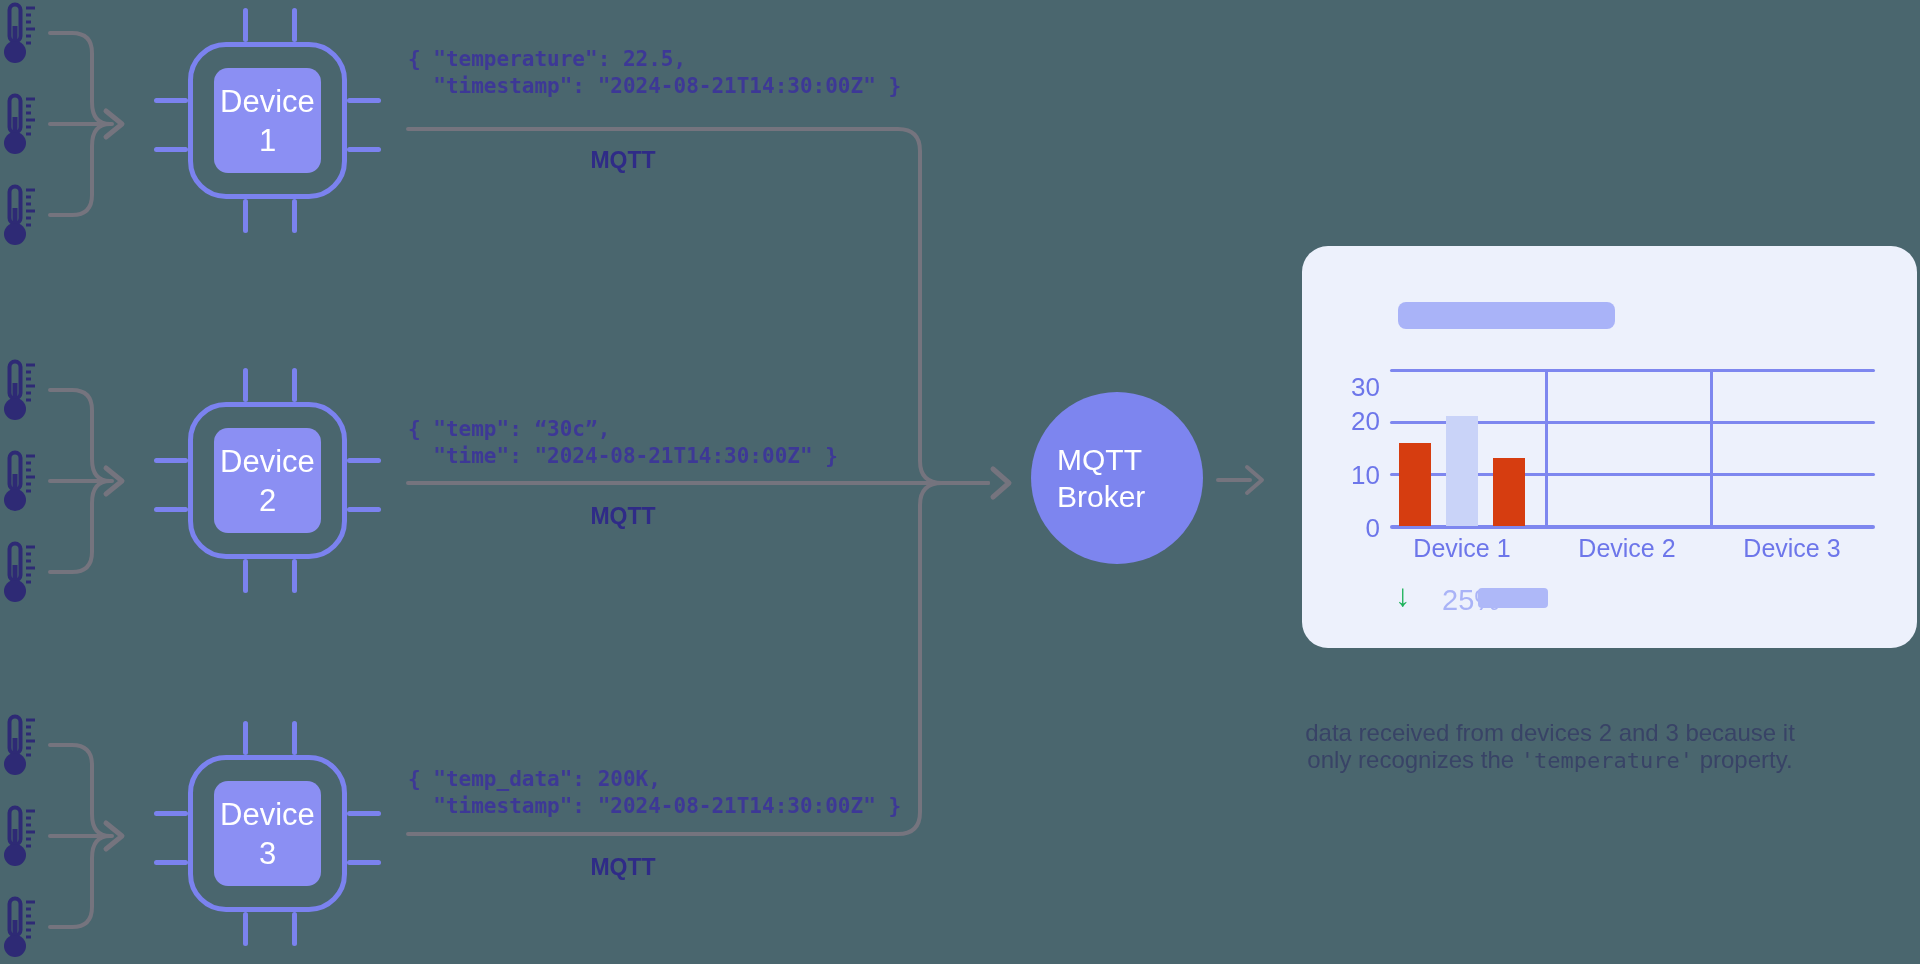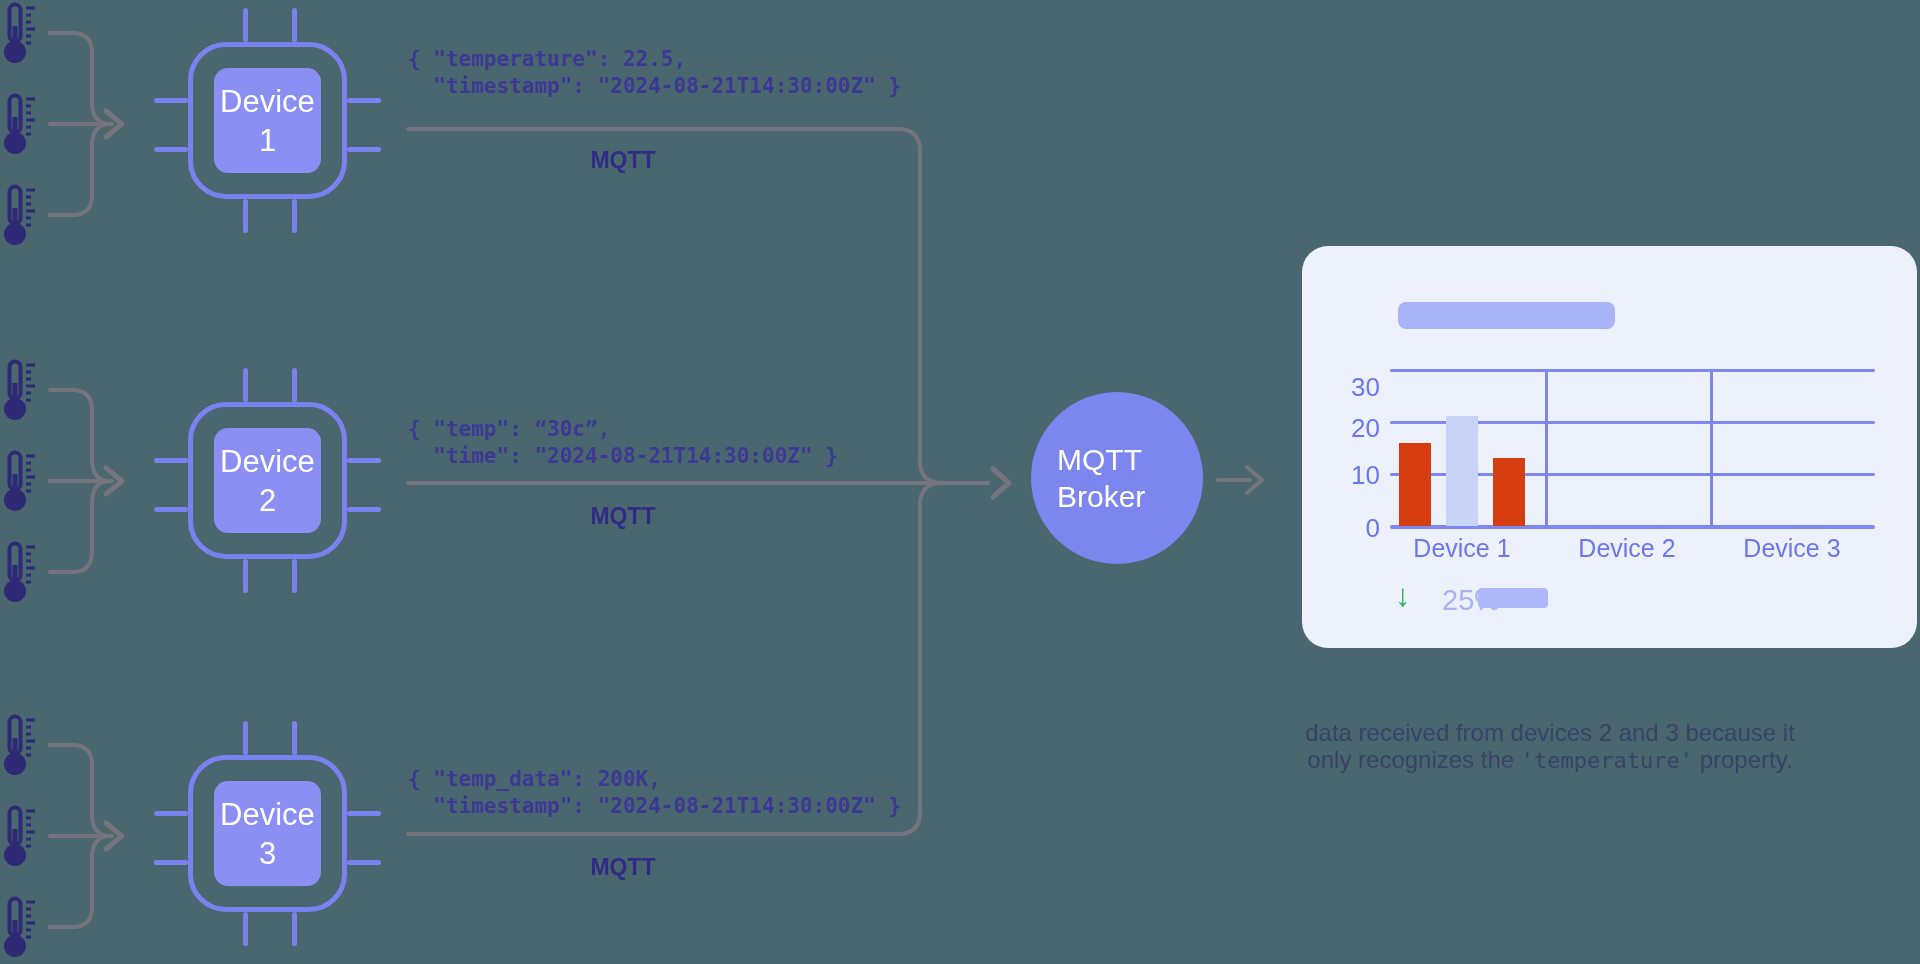--- a/index.html
+++ b/index.html
@@ -267,21 +267,21 @@
 
     <div class="hline" style="top:123px"></div>
     <div class="hline" style="top:175px"></div>
     <div class="hline" style="top:227px"></div>
     <div class="hline" style="top:279px;height:4px"></div>
     <div class="vline" style="left:243px"></div>
     <div class="vline" style="left:408px"></div>
 
     <div id="yticks">
         <div class="ytick" style="top: 141px;">30</div>
-        <div class="ytick" style="top: 182px;">20</div>
+        <div class="ytick" style="top: 175px;">20</div>
         <div class="ytick" style="top: 229.333px;">10</div>
         <div class="ytick" style="top: 281.5px;">0</div>
       </div>
     <div id="xlabels">
         <div class="xlabel" style="left: 160px;">Device 1</div>
         <div class="xlabel" style="left: 325px;">Device 2</div>
         <div class="xlabel" style="left: 490px;">Device 3</div>
       </div>
     <div id="bars">
         <div class="bar" style="left: 97px; width: 32px; top: 196.533px; height: 83.4667px; background: rgb(214, 61, 16);"></div>

